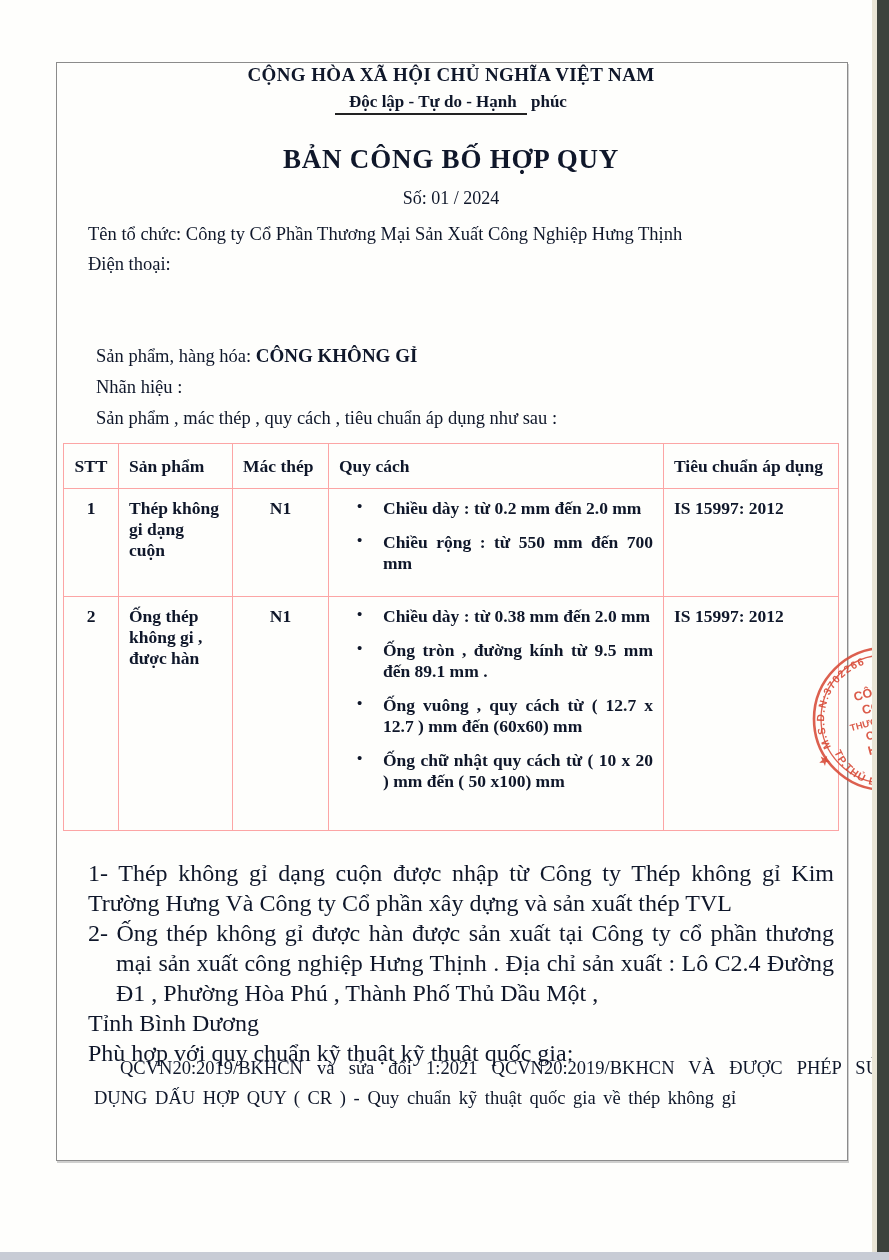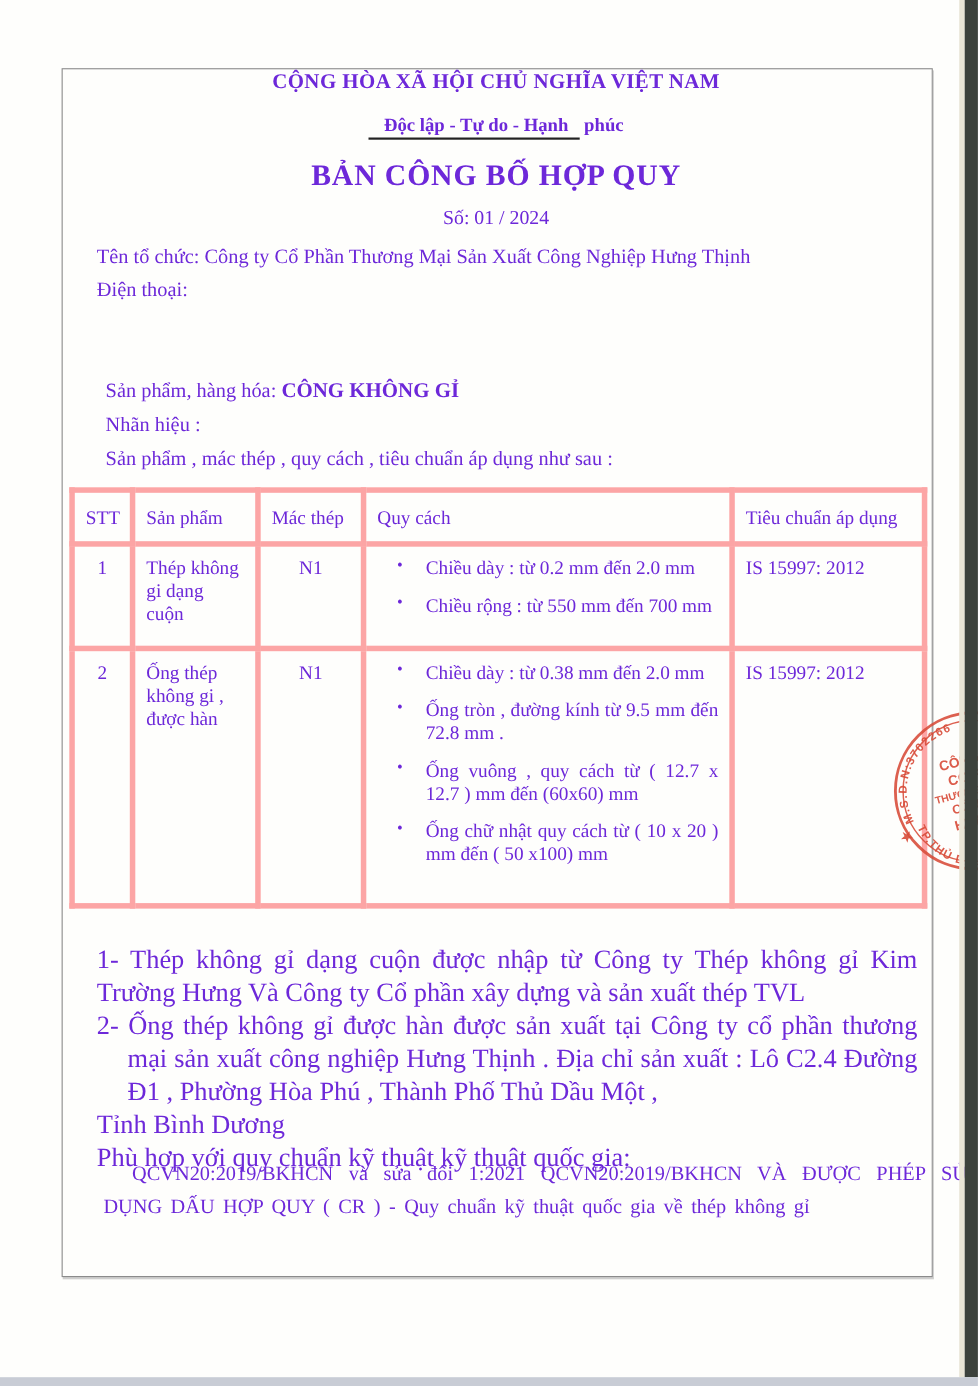--- a/index.html
+++ b/index.html
@@ -2,50 +2,50 @@
 <html><head>
 <meta charset="utf-8">
 <style>
   html,body{margin:0;padding:0;}
   .page{
     position:relative;
     width:889px;height:1260px;
     background:#fefefc;
     overflow:hidden;
     font-family:"Liberation Serif", serif;
-    color:#6d28d9;
+    color:#0f172a;
   }
   .frame{
     position:absolute;left:56px;top:62px;width:790px;height:1097px;
     border:1px solid #8b8b8b;
     box-shadow:1px 2px 0 rgba(120,120,120,.35);
   }
   .centered{position:absolute;left:56px;width:790px;text-align:center;}
   .nation{top:64px;font-size:19px;font-weight:bold;letter-spacing:.4px;}
-  .motto{top:92px;font-size:17px;font-weight:bold;margin-top:12px;}
+  .motto{top:92px;font-size:17px;font-weight:bold;}
   .motto .ul{border-bottom:2px solid #222;padding:0 10px 2px 14px;}
   .doc-title{top:144px;font-size:27px;font-weight:bold;letter-spacing:.8px;}
   .doc-num{top:188px;font-size:18px;text-align:center;}
   .bodyblock{position:absolute;left:88px;top:219px;width:742px;font-size:18.5px;line-height:30px;}
   .bodyblock p{margin:0;}
   .indent1{position:absolute;left:96px;font-size:18.5px;}
   .prod-line{top:345px;}
   .prod-line b{font-size:19px;}
   .brand-line{top:377px;}
   .intro-line{top:408px;}
   table.spec{
     position:absolute;left:63px;top:443px;width:775px;
     border-collapse:collapse;table-layout:fixed;
     font-size:17.5px;
   }
   table.spec td,table.spec th{
-    border:5px solid #fca5a5;
+    border:1px solid #fca5a5;
     vertical-align:top;
     padding:9px 10px;
-    font-weight:normal;text-align:left;
+    font-weight:bold;text-align:left;
   }
   table.spec th{height:26px;vertical-align:middle;}
   .c-center{text-align:center !important;}
   tr.r1{height:95px;}
   tr.r2{height:234px;}
   .spec-item{display:flex;margin:0 0 13px 18px;}
   .spec-item .blt{width:26px;flex:0 0 26px;font-size:15px;}
   .spec-item .txt{flex:1;text-align:justify;}
   .prodcell{text-align:justify;}
   .notes{position:absolute;left:88px;top:858px;width:746px;font-size:24px;line-height:30px;}
@@ -127,21 +127,21 @@
       <td class="c-center">2</td>
       <td class="prodcell">Ống thép không gi , được hàn</td>
       <td class="c-center">N1</td>
       <td>
         <div class="spec-item">
           <span class="blt">•</span>
           <span class="txt">Chiều dày : từ 0.38 mm đến 2.0 mm</span>
         </div>
         <div class="spec-item">
           <span class="blt">•</span>
-          <span class="txt">Ống tròn , đường kính từ 9.5 mm đến 72.8 mm .</span>
+          <span class="txt">Ống tròn , đường kính từ 9.5 mm đến 89.1 mm .</span>
         </div>
         <div class="spec-item">
           <span class="blt">•</span>
           <span class="txt">Ống vuông , quy cách từ ( 12.7 x 12.7 ) mm đến (60x60) mm</span>
         </div>
         <div class="spec-item">
           <span class="blt">•</span>
           <span class="txt">Ống chữ nhật quy cách từ ( 10 x 20 ) mm đến ( 50 x100) mm</span>
         </div>
       </td>

